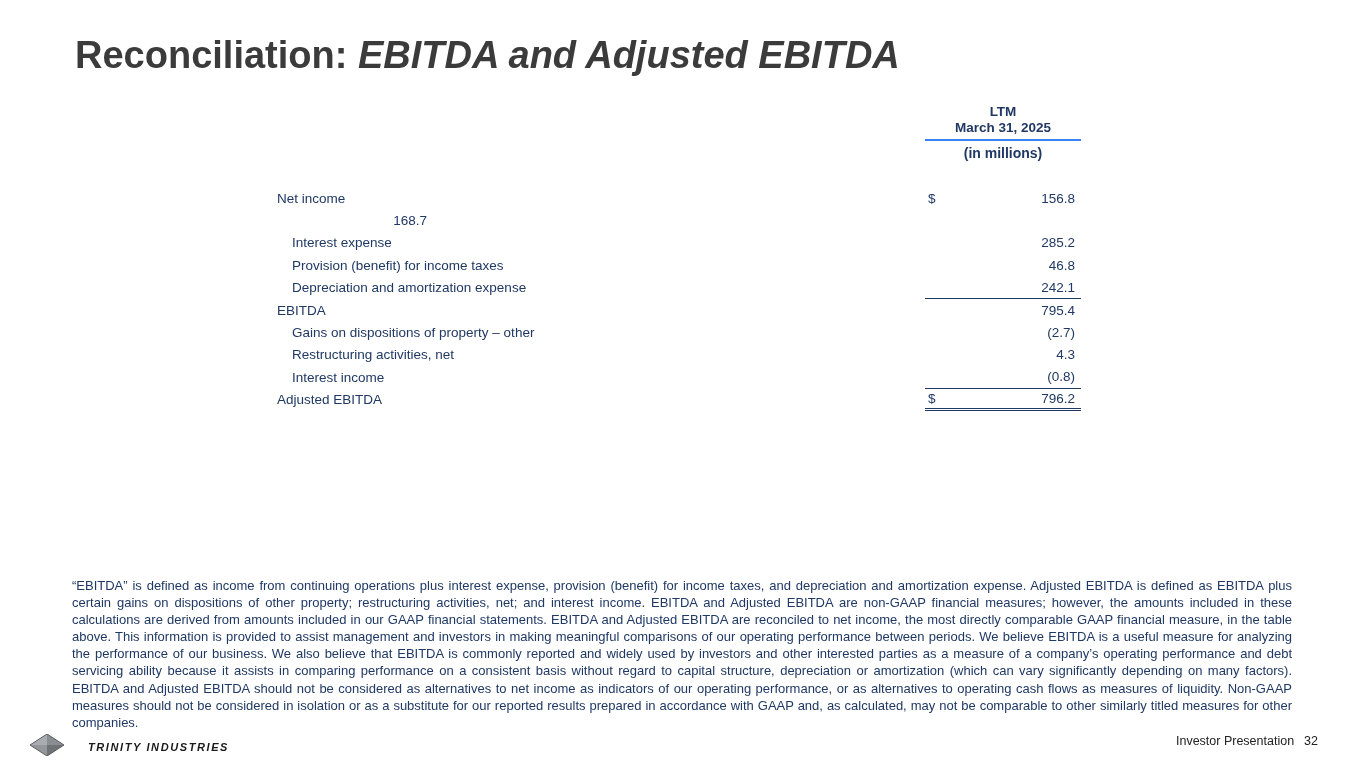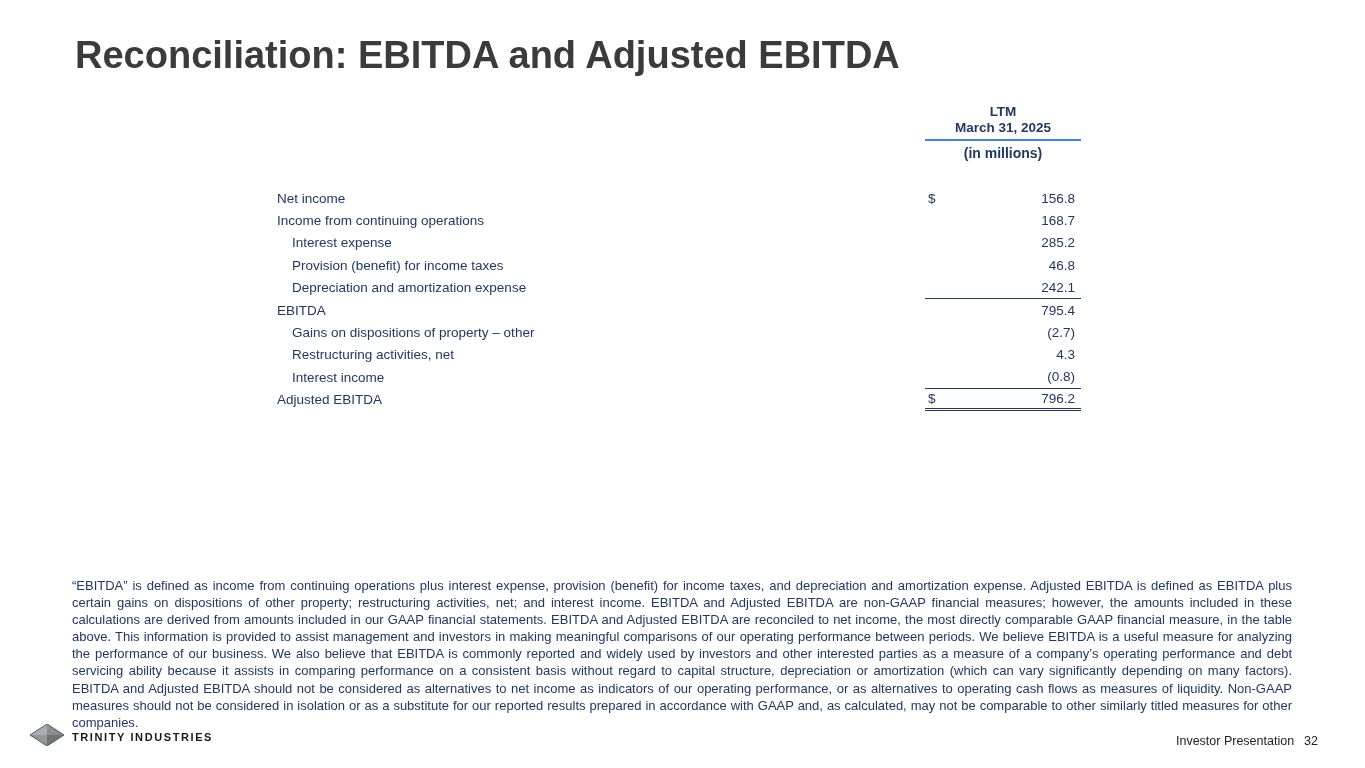--- a/index.html
+++ b/index.html
@@ -15,21 +15,21 @@
   
   .title {
     position: absolute;
     left: 75px;
     top: 34px;
     font-size: 38px;
     font-weight: bold;
     color: #3b3b3b;
     white-space: nowrap;
   }
-  .title .emph { }
+  .title .emph { font-style: italic; }
 
   
   .table {
     position: absolute;
     left: 277px;
     top: 104px;
     width: 804px;
     color: #1f3864;
     font-size: 13.5px;
   }
@@ -61,24 +61,25 @@
     text-align: justify;
     font-size: 13px;
     line-height: 17.1px;
     color: #1f3864;
   }
 
   
   .footer-left {
     position: absolute;
     left: 30px;
-    bottom: 18px;
+    bottom: 8px;
     display: flex;
     align-items: center;
-    gap: 8px;
+    gap: 24px;
+    font-style: italic;
   }
   .brand {
     font-size: 11px;
     font-weight: bold;
     letter-spacing: 1.6px;
     color: #1a1a1a;
     white-space: nowrap;
   }
   .footer-right {
     position: absolute;
@@ -109,21 +110,20 @@
     </div>
     <div class="rows">
         <div class="trow">
           <div class="tlabel">Net income</div>
           <div class="tval">
             <span class="dollar">$</span>
             <span class="num">156.8</span>
           </div>
         </div>
         <div class="trow">
-          <div class="tlabel">Income from continuing operations</div>
           <div class="tval">
             <span class="dollar"></span>
             <span class="num">168.7</span>
           </div>
         </div>
         <div class="trow indent">
           <div class="tlabel">Interest expense</div>
           <div class="tval">
             <span class="dollar"></span>
             <span class="num">285.2</span>

